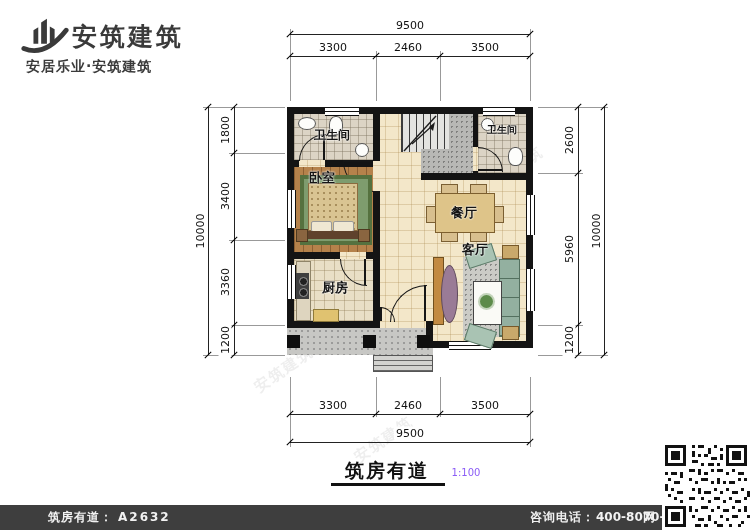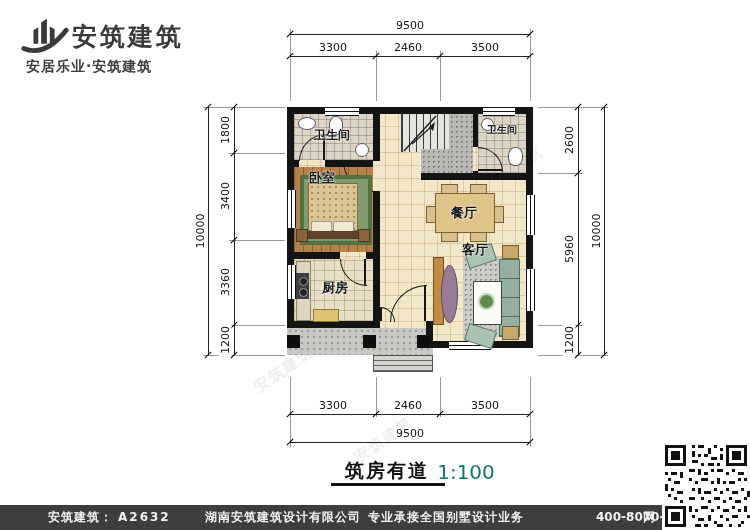--- a/index.html
+++ b/index.html
@@ -53,21 +53,21 @@
   .arc-tr{border-right:1.4px solid #161616;border-top:1.4px solid #161616;border-top-right-radius:100%}
   .arc-bl{border-left:1.4px solid #161616;border-bottom:1.4px solid #161616;border-bottom-left-radius:100%}
   .leaf{background:#161616}
   .room-label{font-weight:700;color:#141414;text-align:center;
       text-shadow:0 0 2px rgba(255,255,255,.95),0 0 2px rgba(255,255,255,.95)}
   .fixture{background:#fdfdfb;border:1px solid #555}
   .chair{background:#d8bf8e;border:1px solid #7a5f33}
   
   .title-main{position:absolute;font-size:19px;font-weight:700;color:#111;
       transform:translate(-50%,-50%);letter-spacing:2px;white-space:nowrap}
-  .title-scale{position:absolute;font-size:20px;font-weight:500;color:#0f766e;
+  .title-scale{position:absolute;font-size:10px;font-weight:500;color:#8b5cf6;
       transform:translate(-50%,-50%);white-space:nowrap}
   #footer{position:absolute;left:0;top:505px;width:750px;height:25px;background:#3e3e3e}
   .ft{position:absolute;top:0;height:25px;line-height:25px;font-size:12px;font-weight:700;
       color:#f2f2f2;letter-spacing:1px;white-space:nowrap}
   .wm{position:absolute;font-size:15px;font-weight:700;color:#777;opacity:.12;
       transform:rotate(-35deg);letter-spacing:2px;pointer-events:none;white-space:nowrap}
 </style>
 </head>
 <body>
 
@@ -265,24 +265,23 @@
 <span class="dim v" style="left:569px;top:140px">2600</span>
 <span class="dim v" style="left:569px;top:249px">5960</span>
 <span class="dim v" style="left:569px;top:340px">1200</span>
 <span class="dim v" style="left:596px;top:231px">10000</span>
 
 <span class="title-main" style="left:387px;top:471px">筑房有道</span>
 <div class="abs" style="left:331px;top:483px;width:114px;height:2.5px;background:#111"></div>
 <span class="title-scale" style="left:466px;top:472px">1:100</span>
 
 <div id="footer">
-  <span class="ft" style="left:48px">安筑建筑：</span>
+  <span class="ft" style="left:48px">筑房有道：</span>
   <span class="ft" style="left:118px;letter-spacing:2px">A2632</span>
-  <span class="ft" style="left:205px">湖南安筑建筑设计有限公司</span>
-  <span class="ft" style="left:368px">专业承接全国别墅设计业务</span>
+  <span class="ft" style="left:530px">咨询电话：</span>
   <span class="ft" style="left:596px;letter-spacing:0">400-8070-511</span>
   <span class="ft" style="left:643px">网</span>
 </div>
 
 <div class="abs" style="left:662px;top:442px;width:88px;height:88px;background:#fff;padding:0">
   <svg width="88" height="88" viewBox="0 0 29 29" shape-rendering="crispEdges">
     <rect x="0" y="0" width="29" height="29" fill="#fff"></rect>
     <rect x="1" y="1" width="7" height="7" fill="#111"></rect>
       <rect x="2" y="2" width="5" height="5" fill="#fff"></rect>
       <rect x="3" y="3" width="3" height="3" fill="#111"></rect>

